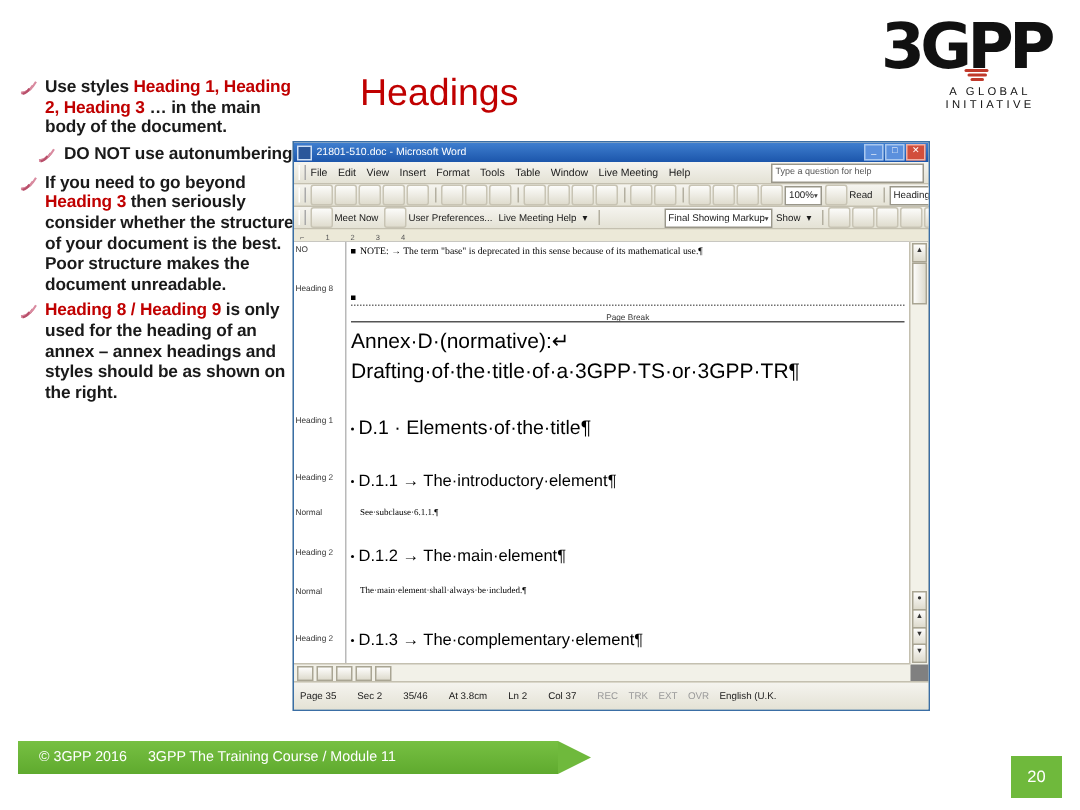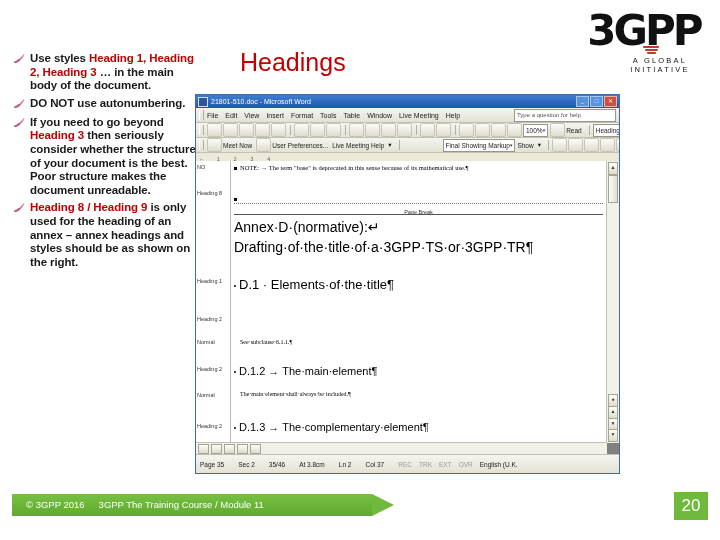--- a/index.html
+++ b/index.html
@@ -7,21 +7,21 @@
     width:720px;height:540px;overflow:hidden;
     background:#ffffff;
     font-family:"Liberation Sans", sans-serif;
     position:relative;
   }
 
   
   #bullets{
     position:absolute; left:8px; top:52px; width:190px;
   }
-  .bullet-row{display:flex; align-items:flex-start; margin-bottom:4px;}
+  .bullet-row{display:flex; align-items:flex-start; margin-bottom:4px;justify-content:flex-end;}
   .bullet-ico{
     width:22px; flex:0 0 22px; text-align:center;
     color:#c9657d; font-size:12px; line-height:14px; padding-top:1px;
   }
   .bullet-txt{
     font-size:11.5px; line-height:13.6px; font-weight:bold;
     color:#1a1a1a; letter-spacing:-0.1px;
   }
   .hl{color:#c00000;}
 
@@ -169,22 +169,22 @@
     position:absolute;left:360px;top:0;width:0;height:0;
     border-top:11px solid transparent;border-bottom:11px solid transparent;
     border-left:22px solid #6fb93c;
   }
   #footer .txt{
     position:absolute;left:14px;top:0;height:22px;line-height:22px;
     color:#fff;font-size:9.5px;white-space:nowrap;
   }
   #footer .txt .sep{display:inline-block;width:14px;}
   #pagebadge{
-    position:absolute;right:12px;bottom:20px;width:34px;height:28px;
-    background:#6fb93c;color:#fff;font-size:17px;
+    position:absolute;right:12px;bottom:8px;width:34px;height:28px;
+    background:#6fb93c;color:#fff;font-size:11px;
     display:flex;align-items:center;justify-content:center;
   }
 </style>
 </head>
 <body>
 
 <div id="bullets">
   <div class="bullet-row">
     <div class="bullet-ico">
       <svg width="13" height="11" viewBox="0 0 13 11">
@@ -392,20 +392,23 @@
       <div id="topline"></div>
 
       <div style="position:absolute;left:38px;right:16px;top:58px;bottom:0;">
         <div class="docline h-annex" style="top:0;">Annex·D·(normative):↵</div>
         <div class="docline h-annex" style="top:20px;">Drafting·of·the·title·of·a·3GPP·TS·or·3GPP·TR¶</div>
 
         <div class="docline h1" style="top:58px;">
           <span class="dotb"></span><span>D.1  ·  Elements·of·the·title¶</span>
         </div>
 
+        <div class="docline h2" style="top:96px;">
+          <span class="dotb"></span><span>D.1.1 →  The·introductory·element¶</span>
+        </div>
         <div class="docline nm" style="top:120px;left:6px;">See·subclause·6.1.1.¶</div>
 
         <div class="docline h2" style="top:146px;">
           <span class="dotb"></span><span>D.1.2 →  The·main·element¶</span>
         </div>
         <div class="docline nm" style="top:172px;left:6px;">The·main·element·shall·always·be·included.¶</div>
 
         <div class="docline h2" style="top:202px;">
           <span class="dotb"></span><span>D.1.3 →  The·complementary·element¶</span>
         </div>

